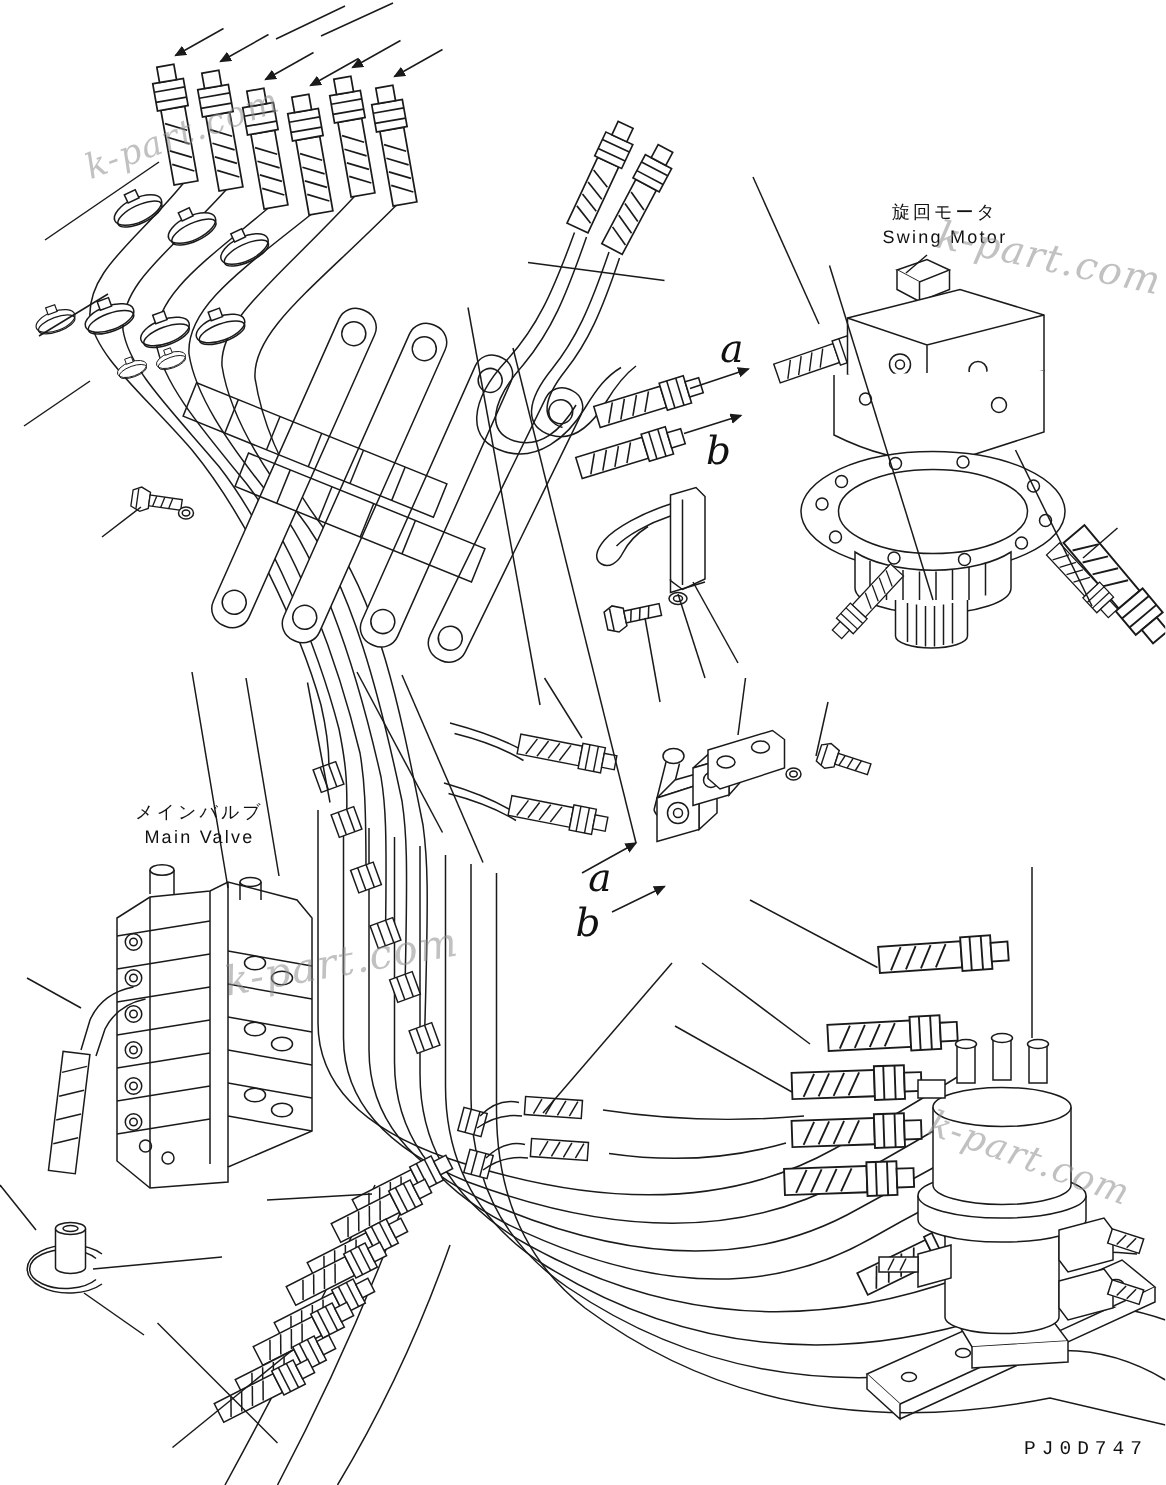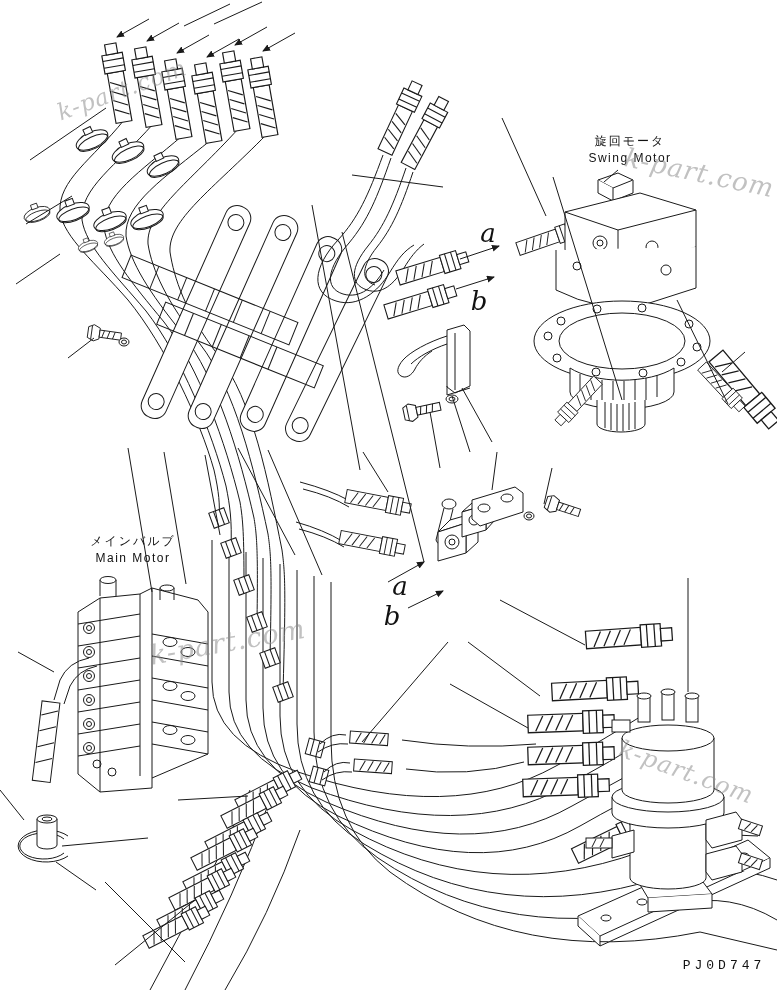--- a/index.html
+++ b/index.html
@@ -433,21 +433,21 @@
   </g>
 </svg>
 
 <div class="lbl" style="left:556px;top:134px;width:148px">
   <span class="jp">旋回モータ</span>
   <span class="en">Swing Motor</span>
 </div>
 
 <div class="lbl" style="left:63px;top:534px;width:140px">
   <span class="jp">メインバルブ</span>
-  <span class="en">Main Motor</span>
+  <span class="en">Main Valve</span>
 </div>
 
 
 <div class="dn" style="left:664px;top:958px;width:120px">PJ0D747</div>
 
 <div class="ab" style="left:475px;top:218px">a</div>
 <div class="ab" style="left:466px;top:286px">b</div>
 <div class="ab" style="left:387px;top:571px">a</div>
 <div class="ab" style="left:379px;top:601px">b</div>
 

